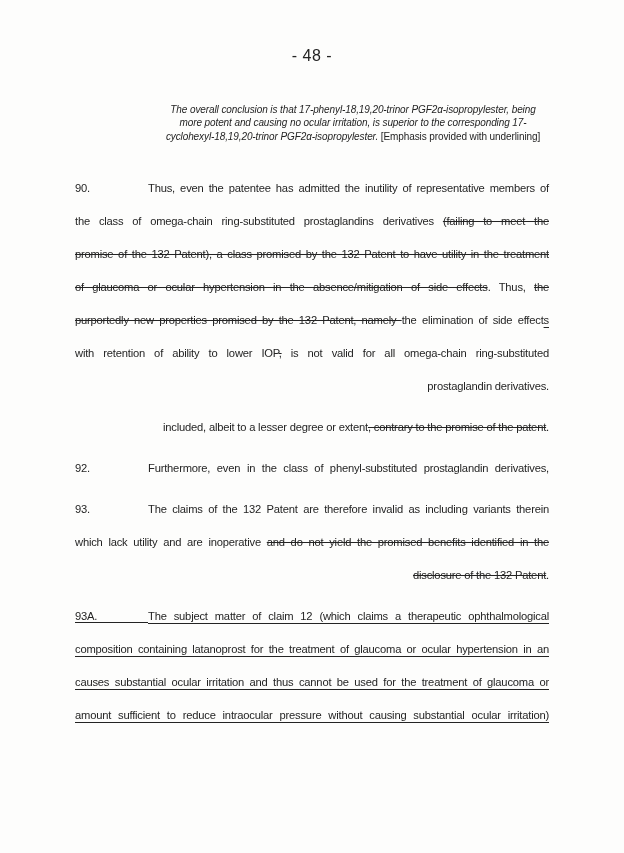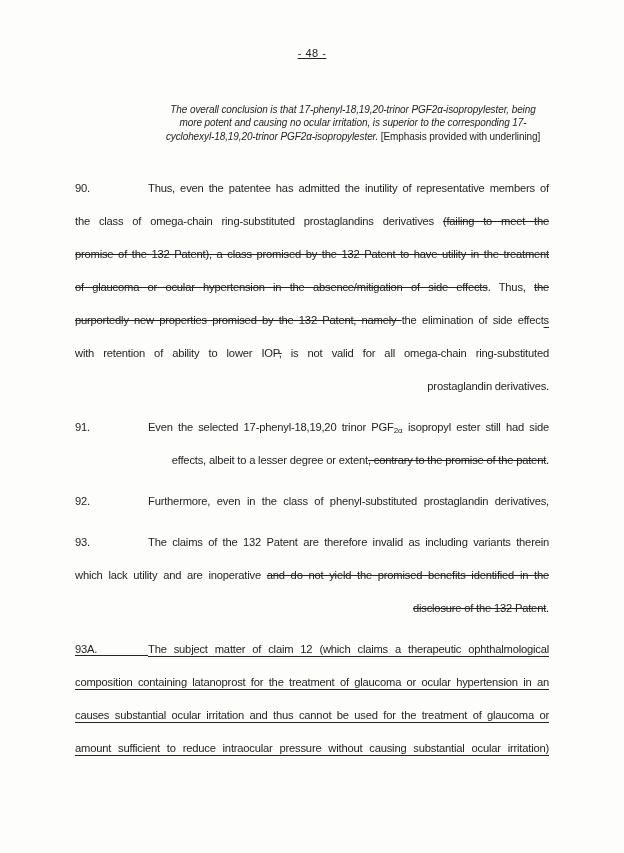--- a/index.html
+++ b/index.html
@@ -12,23 +12,22 @@
     font-family: "Liberation Sans", sans-serif;
     color: var(--ink, #242424);
     overflow: hidden;
   }
   .page-number {
     position: absolute;
     top: 47px;
     left: 0;
     width: 100%;
     text-align: center;
-    font-size: 11px;
+    font-size: 16px;
     letter-spacing: 0.5px;
-    text-decoration: underline;
   }
   .quote {
     position: absolute;
     top: 103px;
     left: 148px;
     width: 410px;
     font-size: 10px;
     letter-spacing: -0.1px;
   }
   .quote .line {
@@ -91,22 +90,21 @@
       <div class="para">
         <div class="line jline"><span class="para-num">90.</span><span>Thus, even the patentee has admitted the inutility of representative members of</span></div>
         <div class="line jline"><span>the class of omega-chain ring-substituted prostaglandins derivatives </span><span class="run-strike">(failing to meet the</span></div>
         <div class="line jline"><span class="run-strike">promise of the 132 Patent), a class promised by the 132 Patent to have utility in the treatment</span></div>
         <div class="line jline"><span class="run-strike">of glaucoma or ocular hypertension in the absence/mitigation of side effects</span><span>. Thus, </span><span class="run-strike">the</span></div>
         <div class="line jline"><span class="run-strike">purportedly new properties promised by the 132 Patent, namely </span><span>the elimination of side effect</span><span class="run-under">s</span></div>
         <div class="line jline"><span>with retention of ability to lower IOP</span><span class="run-strike">,</span><span> is not valid for all omega-chain ring-substituted</span></div>
         <div class="line"><span>prostaglandin derivatives.</span></div>
       </div>
       <div class="para">
-        <div class="line jline"><span class="para-num">91.</span><span>Even the selected 17-phenyl-18,19,20 trinor PGF</span><span class="run-sub">2α</span><span> isopropyl ester still had side</span></div>
-        <div class="line"><span>effects, albeit to a lesser degree or extent</span><span class="run-strike">, contrary to the promise of the patent</span><span>.</span></div>
+        <div class="line"><span>included, albeit to a lesser degree or extent</span><span class="run-strike">, contrary to the promise of the patent</span><span>.</span></div>
       </div>
       <div class="para">
         <div class="line jline"><span class="para-num">92.</span><span>Furthermore, even in the class of phenyl-substituted prostaglandin derivatives,</span></div>
       </div>
       <div class="para">
         <div class="line jline"><span class="para-num">93.</span><span>The claims of the 132 Patent are therefore invalid as including variants therein</span></div>
         <div class="line jline"><span>which lack utility and are inoperative </span><span class="run-strike">and do not yield the promised benefits identified in the</span></div>
         <div class="line"><span class="run-strike">disclosure of the 132 Patent</span><span>.</span></div>
       </div>
       <div class="para">

